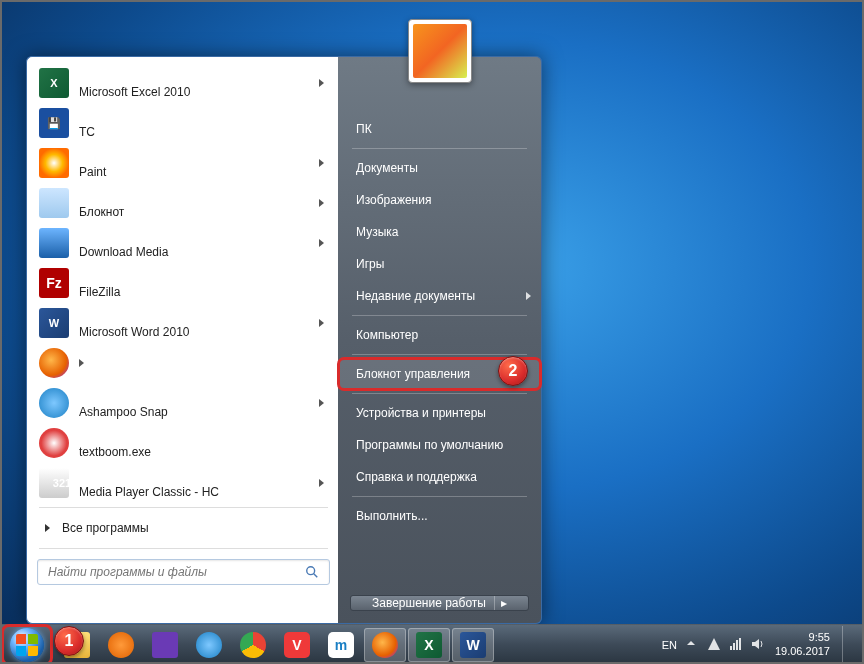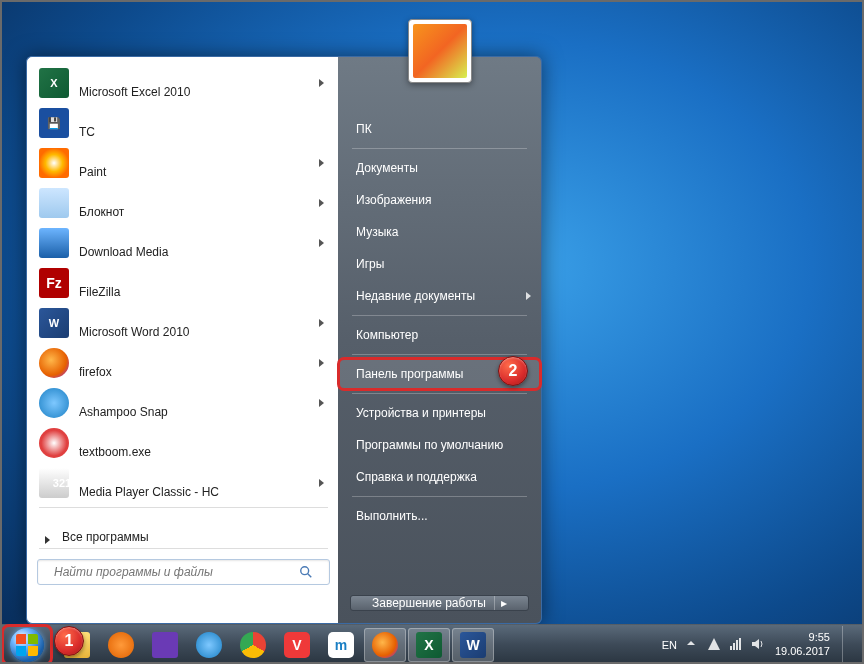--- a/index.html
+++ b/index.html
@@ -13,25 +13,25 @@
 
   .user-pic { position: absolute; top: -38px; left: 50%; transform: translateX(-50%); width: 64px; height: 64px; border: 1px solid #888; border-radius: 4px; background: #fff; padding: 4px; box-shadow: 0 2px 6px rgba(0,0,0,.4); }
   .user-pic-inner { width: 100%; height: 100%; background: linear-gradient(135deg, #f7941d 0%, #f26522 50%, #d7f050 100%); border-radius: 2px; }
 
   .sm-item { display: flex; align-items: center; height: 40px; padding: 0 6px; cursor: pointer; border-radius: 3px; position: relative; }
   .sm-icon { width: 30px; height: 30px; margin-right: 10px; flex-shrink: 0; display: flex; align-items: center; justify-content: center; border-radius: 3px; }
   .sm-label { font-size: 12px; color: #222; flex: 1; margin-top: 18px; }
   .sm-arrow { width: 0; height: 0; border-top: 4px solid transparent; border-bottom: 4px solid transparent; border-left: 5px solid #555; margin-right: 4px; }
 
   .sm-sep { height: 1px; background: #ddd; margin: 4px 6px; }
-  .all-programs { display: flex; align-items: flex-end; height: 32px; padding: 0 12px; cursor: pointer; }
+  .all-programs { display: flex; align-items: center; height: 32px; padding: 0 12px; cursor: pointer; }
   .all-programs .sm-arrow { margin-right: 12px; border-left-color: #333; }
   .all-programs-label { font-size: 12px; color: #222; }
 
-  .search-box { margin: 6px 4px 0 4px; height: 26px; background: #fff; border: 1px solid #b5c9e0; border-radius: 3px; display: flex; align-items: center; padding: 0 16px; box-shadow: inset 0 1px 2px rgba(0,0,0,.1); }
+  .search-box { margin: 6px 4px 0 4px; height: 26px; background: #fff; border: 1px solid #b5c9e0; border-radius: 3px; display: flex; align-items: center; padding: 0 10px; box-shadow: inset 0 1px 2px rgba(0,0,0,.1); }
   .search-input { flex: 1; border: none; outline: none; font-size: 12px; font-style: italic; color: #888; background: transparent; }
   .search-icon { color: #4a7ab5; }
 
   .r-item { height: 32px; display: flex; align-items: center; padding: 0 18px; color: #fff; font-size: 12px; cursor: pointer; position: relative; }
   .r-item.highlight { outline: 3px solid #d92b2b; outline-offset: -2px; border-radius: 6px; background: rgba(255,255,255,.12); }
   .r-arrow { position: absolute; right: 10px; width: 0; height: 0; border-top: 4px solid transparent; border-bottom: 4px solid transparent; border-left: 5px solid rgba(255,255,255,.8); }
   .r-sep { height: 1px; background: rgba(255,255,255,.25); margin: 3px 14px; }
 
   .shutdown-btn { margin: auto 12px 4px 12px; height: 16px; background: linear-gradient(180deg, #7b8591 0%, #5a636e 100%); border: 1px solid #3a424c; border-radius: 3px; display: flex; align-items: center; justify-content: center; color: #fff; font-size: 12px; cursor: pointer; }
   .shutdown-btn .sd-arrow { margin-left: 8px; padding-left: 6px; border-left: 1px solid rgba(255,255,255,.3); }
@@ -110,21 +110,20 @@
           <div class="sm-icon ico-fz" style="color:#fff;font-size:14px;font-weight:bold;">Fz</div>
     <span class="sm-label">FileZilla</span>
     </div>
         <div class="sm-item">
           <div class="sm-icon ico-word" style="color:#fff;font-size:11px;font-weight:bold;">W</div>
     <span class="sm-label">Microsoft Word 2010</span>
     <span class="sm-arrow"></span>
         </div>
         <div class="sm-item">
           <div class="sm-icon ico-ff" style="color:#fff;font-size:11px;font-weight:bold;"></div>
-    <span class="sm-label">firefox</span>
     <span class="sm-arrow"></span>
         </div>
         <div class="sm-item">
           <div class="sm-icon ico-snap" style="color:#fff;font-size:11px;font-weight:bold;"></div>
     <span class="sm-label">Ashampoo Snap</span>
     <span class="sm-arrow"></span>
         </div>
         <div class="sm-item">
           <div class="sm-icon ico-textboom" style="color:#fff;font-size:11px;font-weight:bold;"></div>
     <span class="sm-label">textboom.exe</span>
@@ -175,21 +174,21 @@
         <div class="r-item">
           <span>Недавние документы</span>
           <span class="r-arrow"></span>
         </div>
         <div class="r-sep"></div>
         <div class="r-item">
           <span>Компьютер</span>
         </div>
         <div class="r-sep"></div>
         <div class="r-item highlight">
-          <span>Панель программы</span>
+          <span>Блокнот управления</span>
         </div>
         <div class="r-sep"></div>
         <div class="r-item">
           <span>Устройства и принтеры</span>
         </div>
         <div class="r-item">
           <span>Программы по умолчанию</span>
         </div>
         <div class="r-item">
           <span>Справка и поддержка</span>

